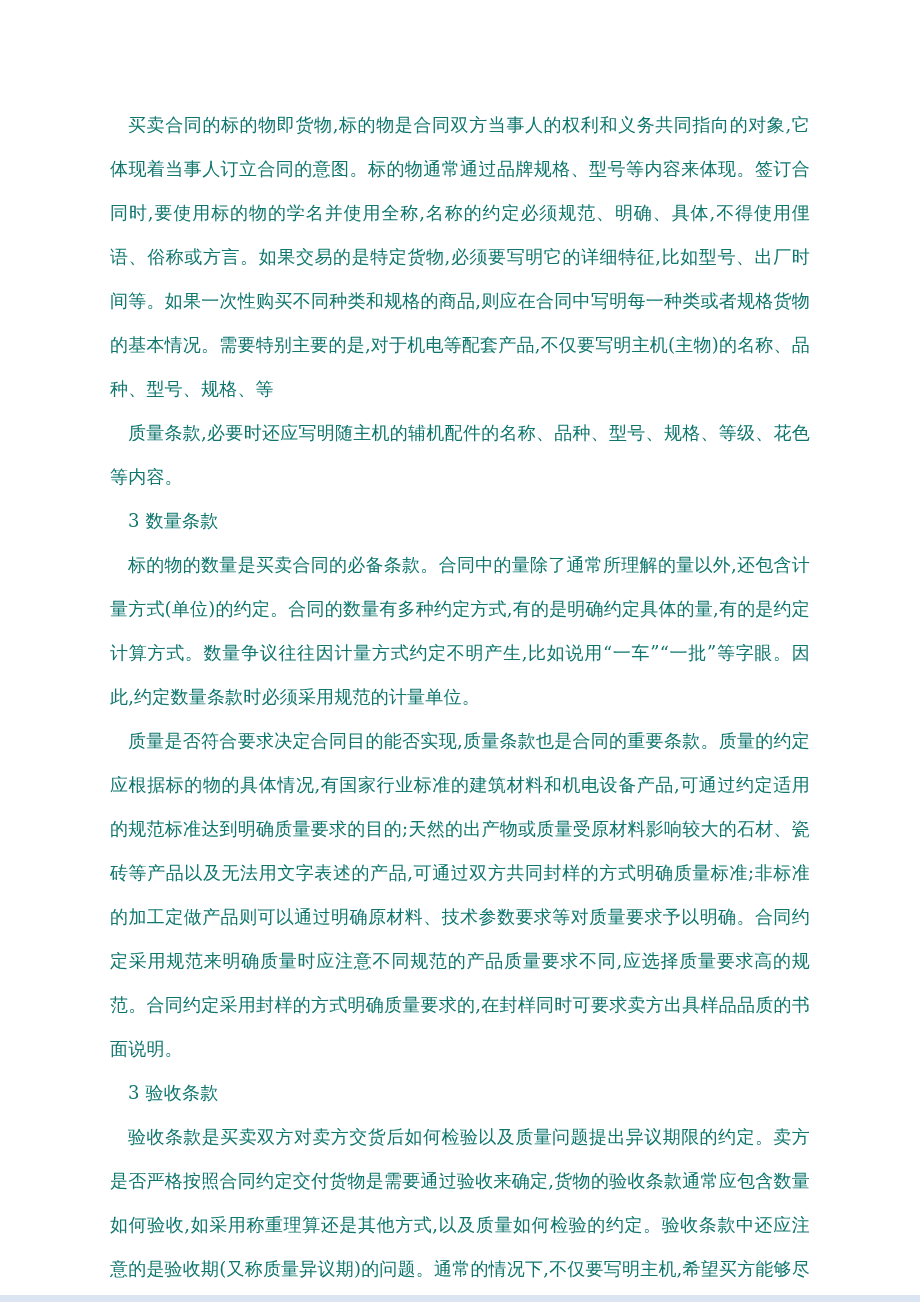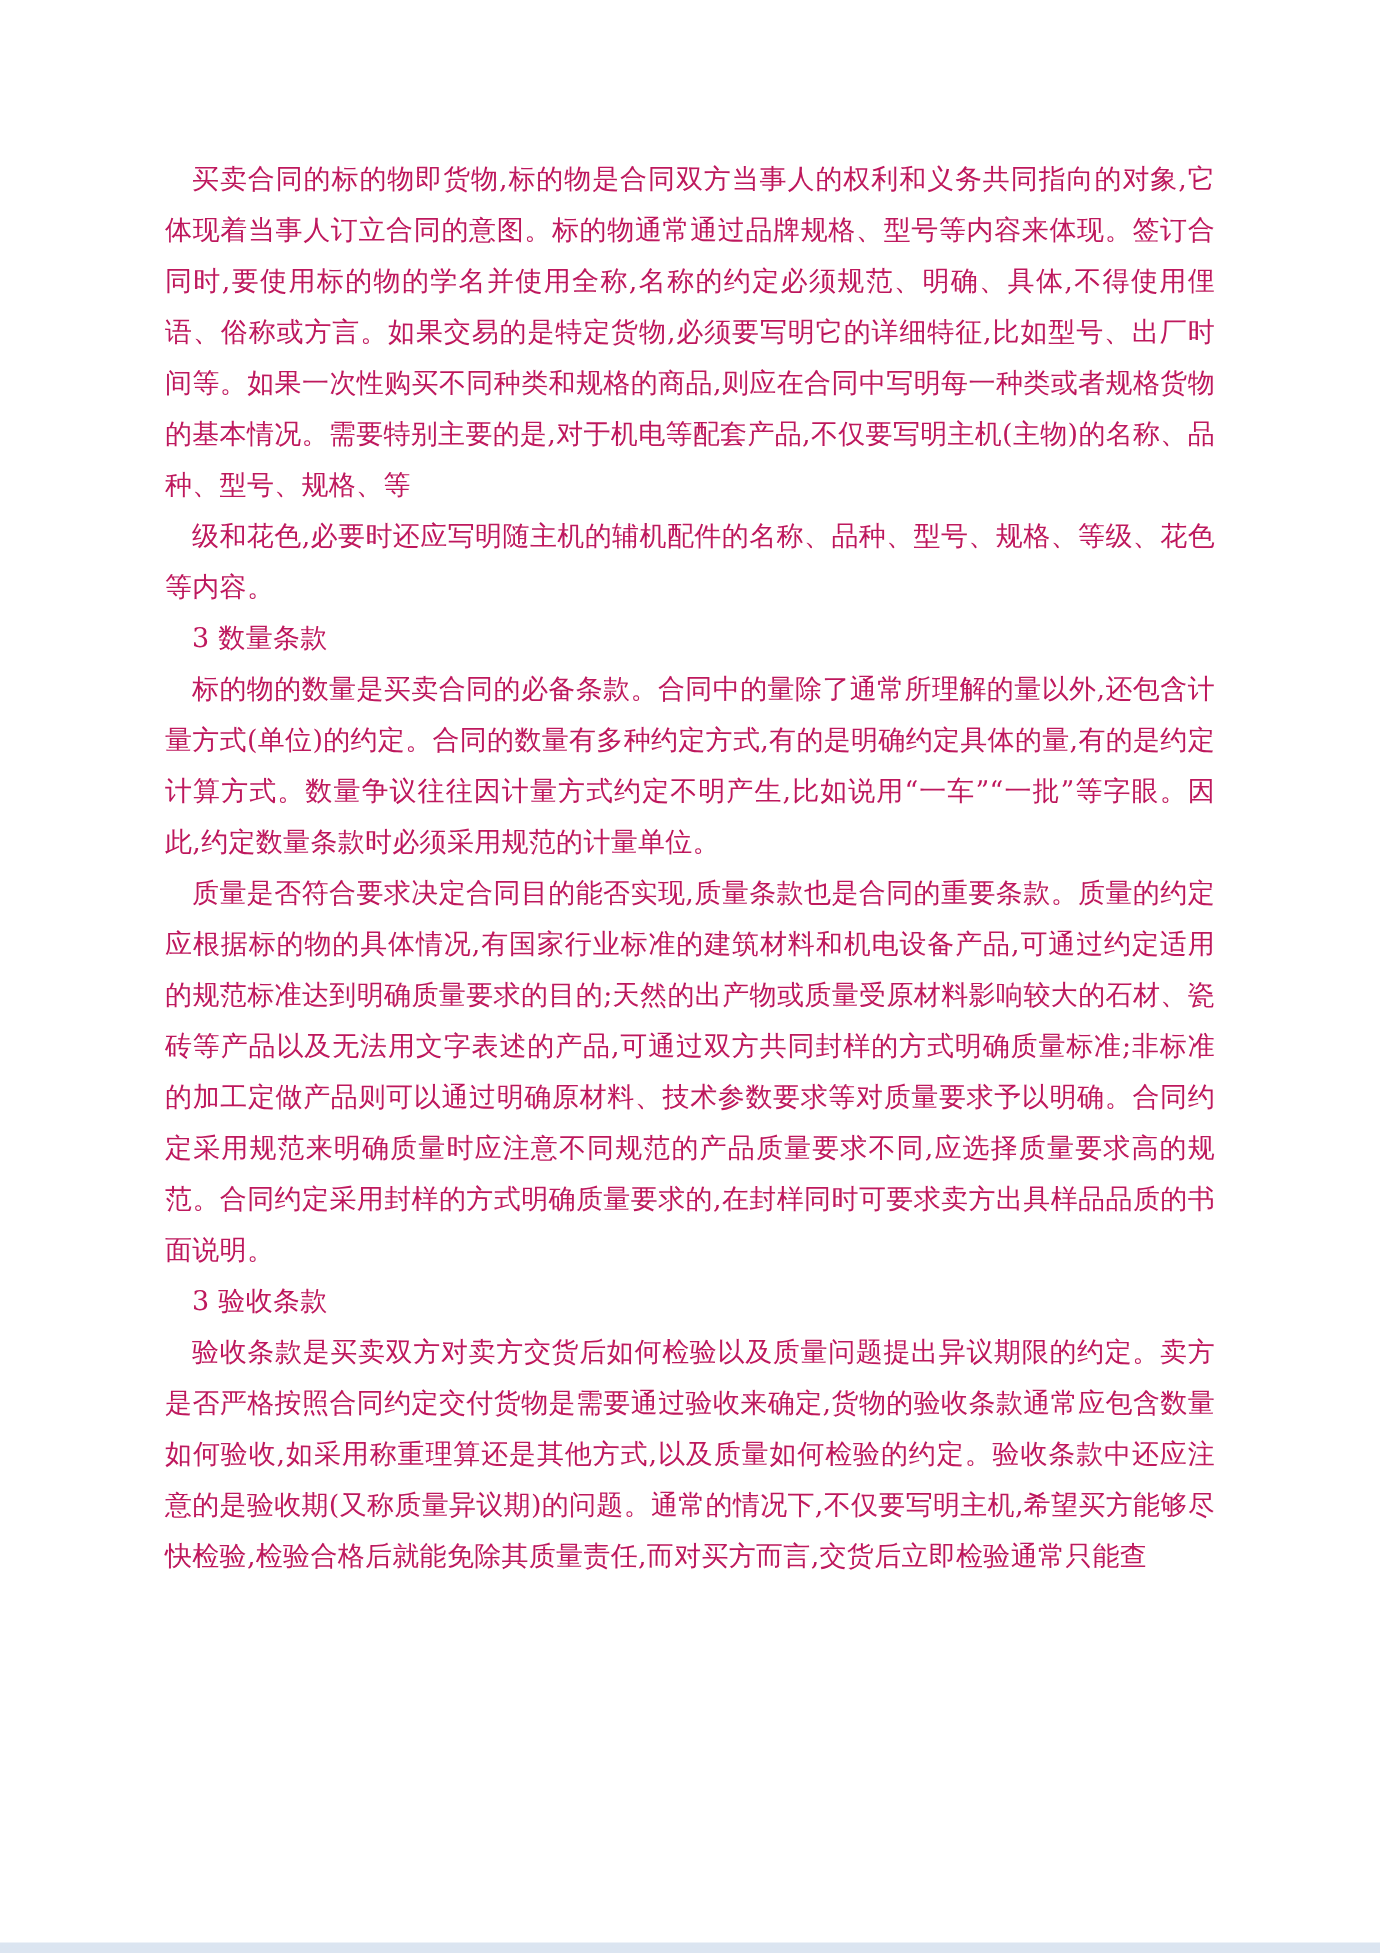--- a/index.html
+++ b/index.html
@@ -32,22 +32,22 @@
   .content {
     position: absolute;
     top: 103px;
     left: 110px;
     width: 700px;
     z-index: 1;
   }
   .para {
     margin: 0;
     font-size: 18px;
-    line-height: 34px;
-    color: #be185d;
+    line-height: 44px;
+    color: #0f766e;
     text-align: justify;
     text-indent: 1em;
     letter-spacing: 0.2px;
   }
   .bottom-strip {
     position: absolute;
     left: 0;
     bottom: 0;
     width: 100%;
     height: 7px;
@@ -58,21 +58,21 @@
 </head>
 <body>
 
 <div class="page">
 
 
   <div class="content">
 
     <p class="para">买卖合同的标的物即货物,标的物是合同双方当事人的权利和义务共同指向的对象,它体现着当事人订立合同的意图。标的物通常通过品牌规格、型号等内容来体现。签订合同时,要使用标的物的学名并使用全称,名称的约定必须规范、明确、具体,不得使用俚语、俗称或方言。如果交易的是特定货物,必须要写明它的详细特征,比如型号、出厂时间等。如果一次性购买不同种类和规格的商品,则应在合同中写明每一种类或者规格货物的基本情况。需要特别主要的是,对于机电等配套产品,不仅要写明主机(主物)的名称、品种、型号、规格、等</p>
 
-    <p class="para">级和花色,必要时还应写明随主机的辅机配件的名称、品种、型号、规格、等级、花色等内容。</p>
+    <p class="para">质量条款,必要时还应写明随主机的辅机配件的名称、品种、型号、规格、等级、花色等内容。</p>
 
     <p class="para">3 数量条款</p>
 
     <p class="para">标的物的数量是买卖合同的必备条款。合同中的量除了通常所理解的量以外,还包含计量方式(单位)的约定。合同的数量有多种约定方式,有的是明确约定具体的量,有的是约定计算方式。数量争议往往因计量方式约定不明产生,比如说用“一车”“一批”等字眼。因此,约定数量条款时必须采用规范的计量单位。</p>
 
 
     <p class="para">质量是否符合要求决定合同目的能否实现,质量条款也是合同的重要条款。质量的约定应根据标的物的具体情况,有国家行业标准的建筑材料和机电设备产品,可通过约定适用的规范标准达到明确质量要求的目的;天然的出产物或质量受原材料影响较大的石材、瓷砖等产品以及无法用文字表述的产品,可通过双方共同封样的方式明确质量标准;非标准的加工定做产品则可以通过明确原材料、技术参数要求等对质量要求予以明确。合同约定采用规范来明确质量时应注意不同规范的产品质量要求不同,应选择质量要求高的规范。合同约定采用封样的方式明确质量要求的,在封样同时可要求卖方出具样品品质的书面说明。</p>
 
     <p class="para">3 验收条款</p>
 

